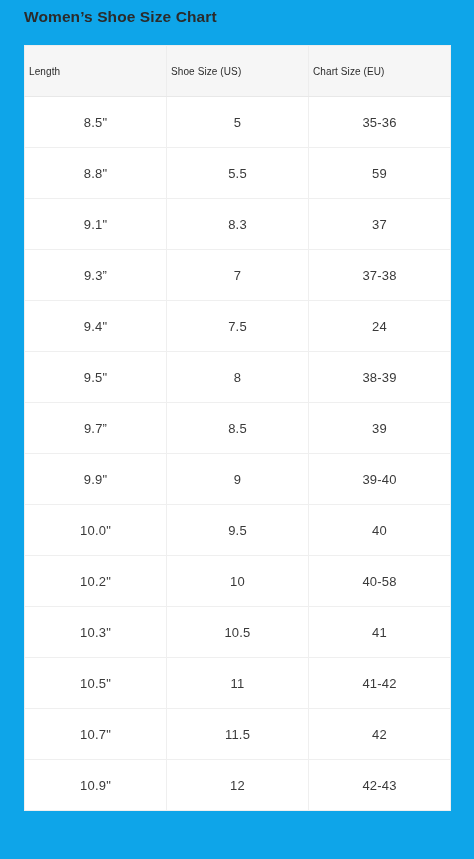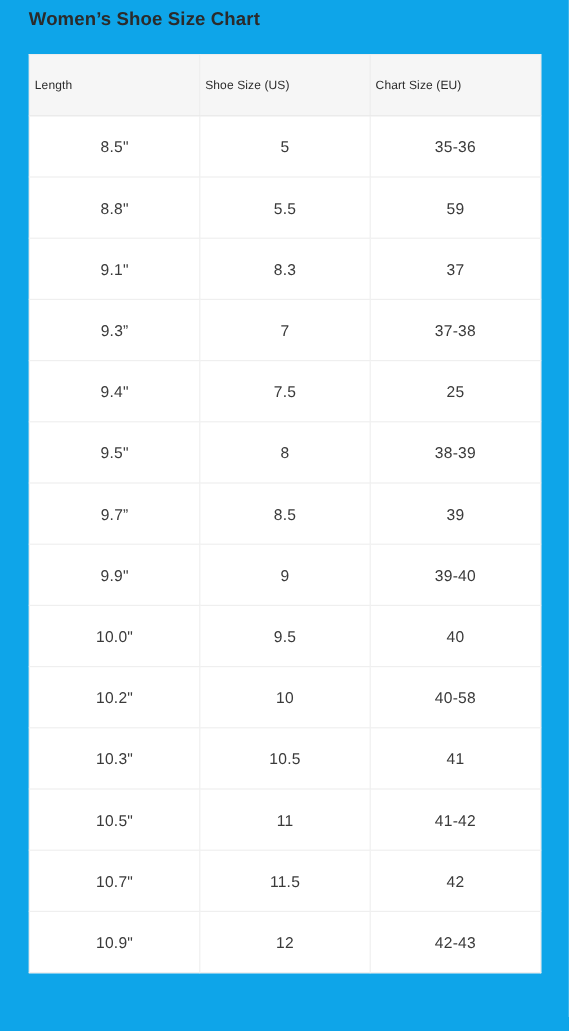--- a/index.html
+++ b/index.html
@@ -121,21 +121,21 @@
             <td>37</td>
           </tr>
           <tr>
             <td>9.3”</td>
             <td>7</td>
             <td>37-38</td>
           </tr>
           <tr>
             <td>9.4"</td>
             <td>7.5</td>
-            <td>25</td>
+            <td>24</td>
           </tr>
           <tr>
             <td>9.5"</td>
             <td>8</td>
             <td>38-39</td>
           </tr>
           <tr>
             <td>9.7”</td>
             <td>8.5</td>
             <td>39</td>

